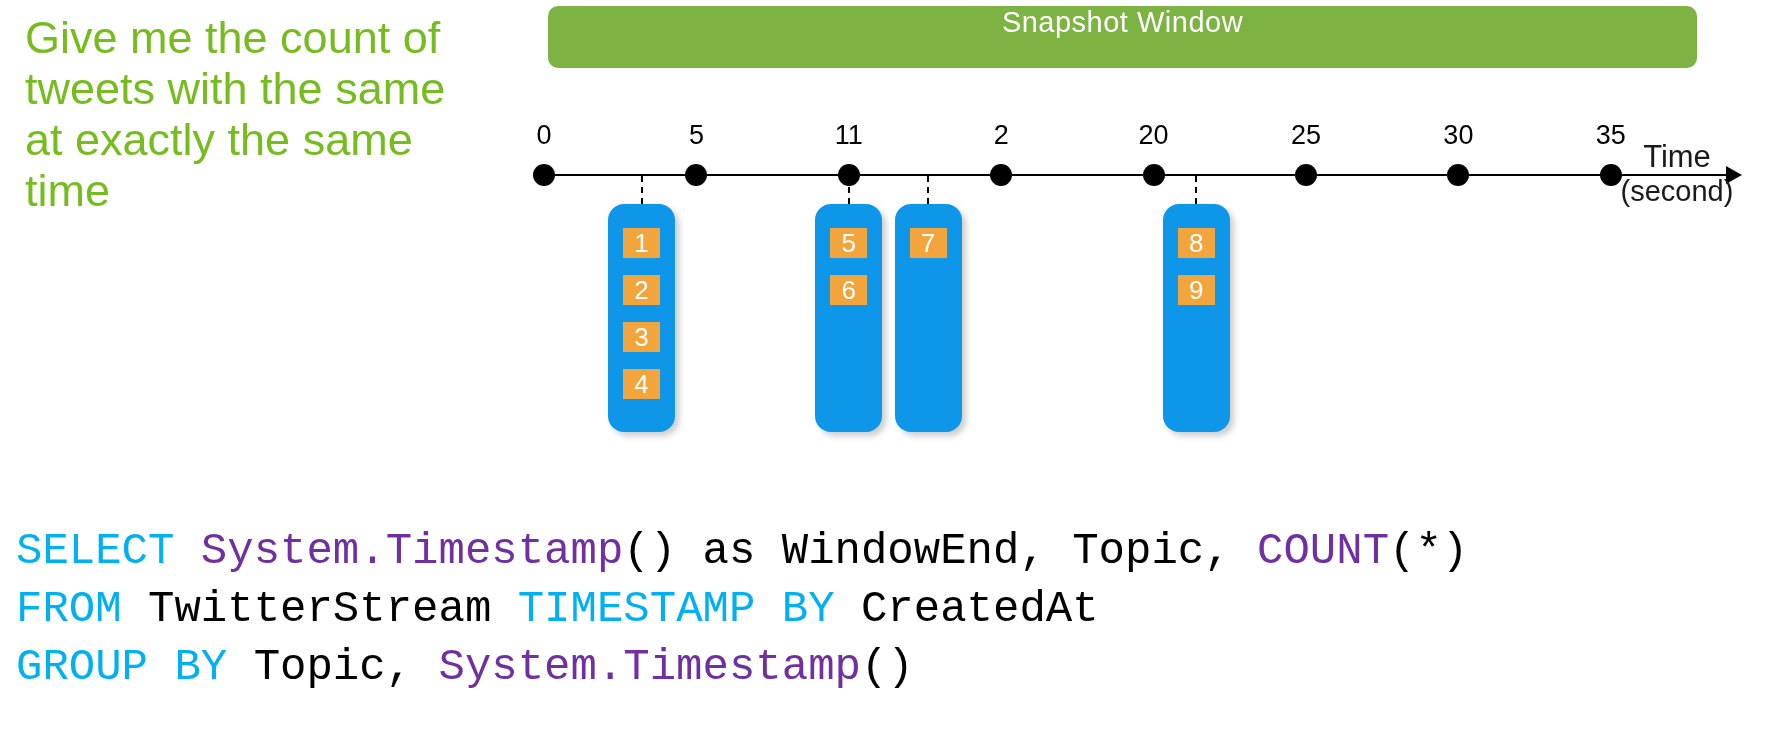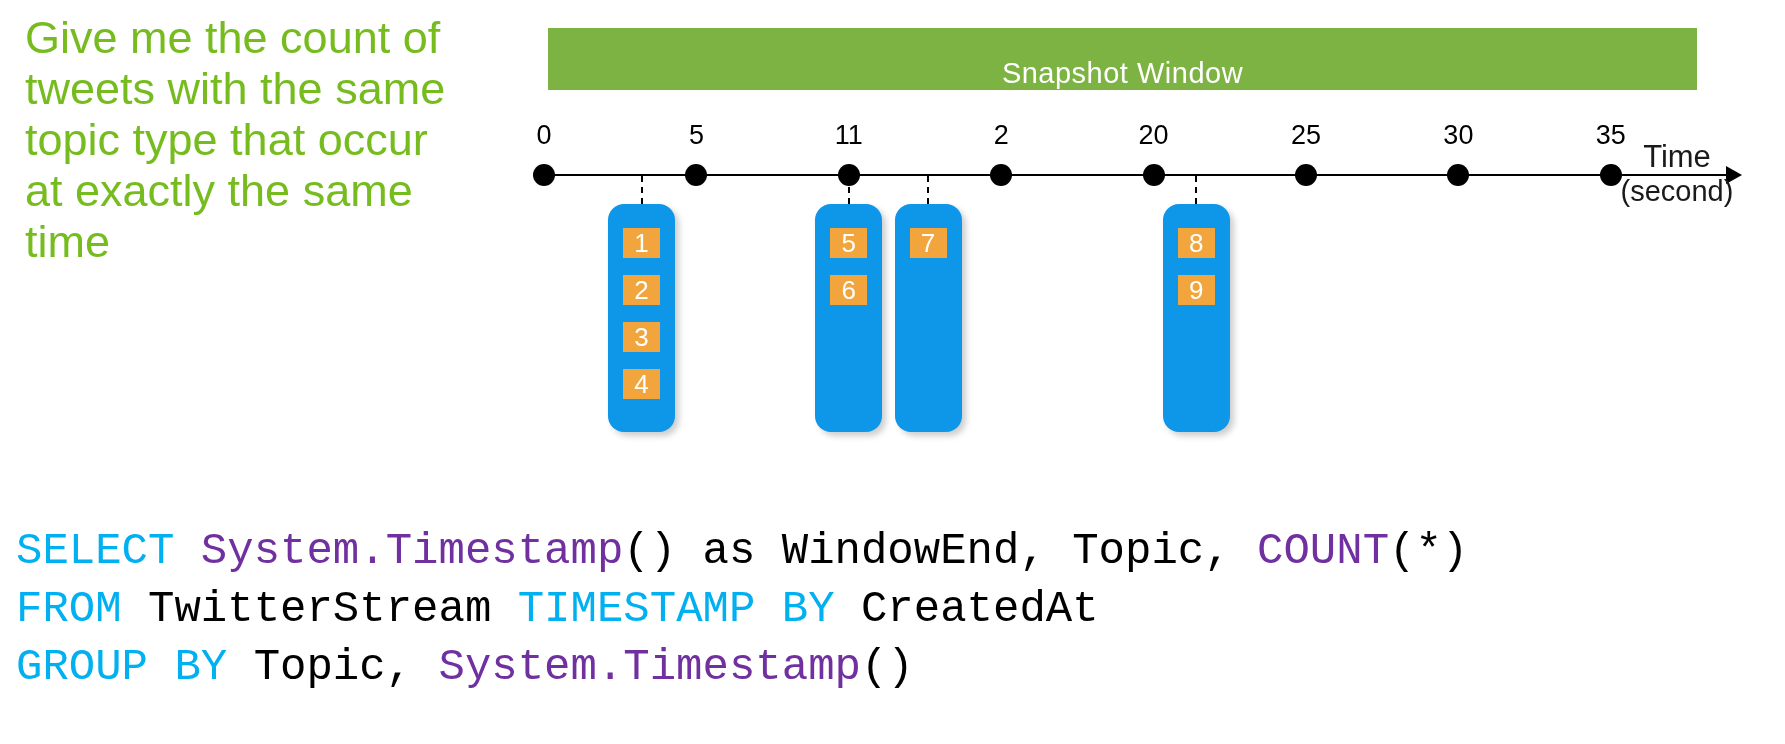--- a/index.html
+++ b/index.html
@@ -13,23 +13,23 @@
 
   
   #instruction {
     position:absolute; left:25px; top:12px;
     font-size:45px; line-height:51px;
     font-weight:400;
   }
 
   
   #banner {
-    position:absolute; left:548px; top:28px;
+    position:absolute; left:548px; top:6px;
     width:1149px; height:62px;
-    display:flex; align-items:flex-end; justify-content:center;
+    display:flex; align-items:flex-start; justify-content:center;border-radius:10px;
   }
   #banner span {
     color:#ffffff; font-size:29px; font-weight:300; letter-spacing:0.5px;
   }
 
   
   #axis-line {
     position:absolute; left:544px; top:174px;
     width:1184px; height:2px; background:#000000;
   }
@@ -85,21 +85,20 @@
   .code-line { height:58px; }
 </style>
 </head>
 <body>
 
 <div id="stage">
 
   <div id="instruction" style="color: rgb(119, 188, 31);">
       <div>Give me the count of</div>
       <div>tweets with the same</div>
-      <div>topic type that occur</div>
       <div>at exactly the same</div>
       <div>time</div>
     </div>
 
   <div id="banner" style="background: rgb(124, 179, 66);">
     <span style="color: rgb(255, 255, 255);">Snapshot Window</span>
   </div>
 
   <div id="timeline">
     <div id="axis-line"></div>

